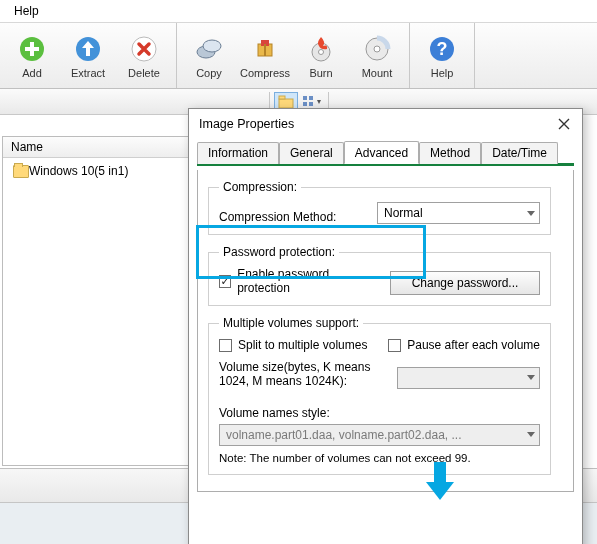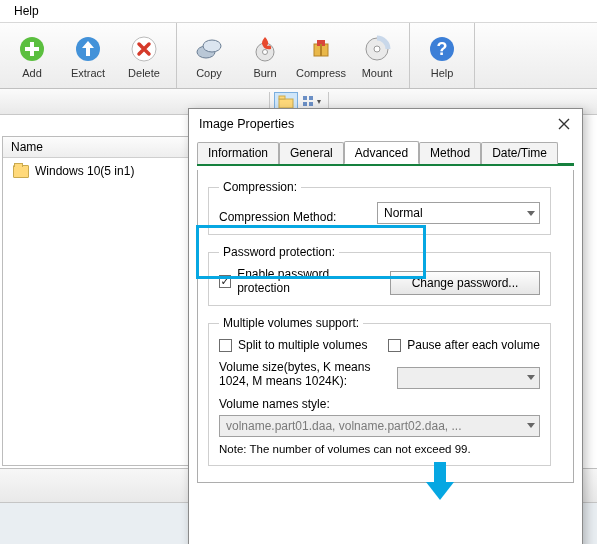--- a/index.html
+++ b/index.html
@@ -77,21 +77,21 @@
     border: 1px solid #bcbcbc;
     background: #fff;
   }
   .filepane .hdr {
     background: linear-gradient(#fcfcfc,#eee);
     border-bottom: 1px solid #cfcfcf;
     padding: 3px 8px;
     font-size: 12px;
   }
   .filepane .body { padding: 4px 6px; }
-  .fileitem { display:flex; align-items:center; gap:6px; padding:2px 4px; }
+  .fileitem { display:flex; align-items:center; gap:0; padding:2px 4px; }
   .folder-ic { width:16px; height:13px; background:#ffd97a; border:1px solid #c9a94e; border-radius:1px; position:relative; }
   .folder-ic::before { content:""; position:absolute; top:-3px; left:0; width:7px; height:3px; background:#ffd97a; border:1px solid #c9a94e; border-bottom:none; }
   .bottombar {
     position: absolute; left:0; bottom: 42px; right:0;
     height: 34px;
     border-top:1px solid #c0c0c0;
     background: linear-gradient(#f7f7f7,#e9e9e9);
   }
   .very-bottom {
     position:absolute; left:0; right:0; bottom:0; height:42px;
@@ -237,36 +237,36 @@
         <svg width="30" height="30">
             <ellipse cx="12" cy="18" rx="9" ry="6" fill="#b9c7d6" stroke="#6b7e94"></ellipse>
             <ellipse cx="18" cy="12" rx="9" ry="6" fill="#dbe5f0" stroke="#6b7e94"></ellipse>
           </svg>
       </div>
       <span class="lbl">Copy</span>
     </div>
     <div class="tool-btn">
       <div class="ic">
         <svg width="30" height="30">
+            <rect x="8" y="10" width="14" height="12" fill="#e9b84a" stroke="#b58327"></rect>
+            <rect x="11" y="6" width="8" height="6" fill="#d8463b"></rect>
+            <rect x="14" y="10" width="2" height="12" fill="#b58327"></rect>
+          </svg>
+      </div>
+      <span class="lbl">Compress</span>
+    </div>
+    <div class="tool-btn">
+      <div class="ic">
+        <svg width="30" height="30">
             <circle cx="15" cy="18" r="9" fill="#e6e6e6" stroke="#999"></circle>
             <circle cx="15" cy="18" r="2.5" fill="#fff" stroke="#999"></circle>
             <path d="M15 3 Q20 8 17 12 Q22 10 21 15 Q15 16 13 12 Q10 9 15 3" fill="#e74a2f"></path>
           </svg>
       </div>
       <span class="lbl">Burn</span>
-    </div>
-    <div class="tool-btn">
-      <div class="ic">
-        <svg width="30" height="30">
-            <rect x="8" y="10" width="14" height="12" fill="#e9b84a" stroke="#b58327"></rect>
-            <rect x="11" y="6" width="8" height="6" fill="#d8463b"></rect>
-            <rect x="14" y="10" width="2" height="12" fill="#b58327"></rect>
-          </svg>
-      </div>
-      <span class="lbl">Compress</span>
     </div>
     <div class="tool-btn">
       <div class="ic">
         <svg width="30" height="30">
             <circle cx="15" cy="15" r="11" fill="#eaeaea" stroke="#9a9a9a"></circle>
             <circle cx="15" cy="15" r="3" fill="#fff" stroke="#9a9a9a"></circle>
             <path d="M15 4 A11 11 0 0 1 26 15" fill="none" stroke="#c9d8ea" stroke-width="5"></path>
           </svg>
       </div>
       <span class="lbl">Mount</span>
@@ -366,21 +366,21 @@
       <div class="row" style="margin-bottom:8px; justify-content:space-between;">
         <label class="chk">
           <span class="box"></span>
           <span>Split to multiple volumes</span>
         </label>
         <label class="chk">
           <span class="box"></span>
           <span>Pause after each volume</span>
         </label>
       </div>
-      <div class="row" style="margin-bottom:8px">
+      <div class="row" style="margin-bottom:17px">
         <span style="width:170px; line-height:1.2">Volume size(bytes, K means 1024, M means 1024K):</span>
         <div class="combo disabled">
           <span></span>
           <div class="caret"></div>
         </div>
       </div>
       <div style="margin-bottom:4px">Volume names style:</div>
       <div class="select-ro disabled">
         <span>volname.part01.daa, volname.part02.daa, ...</span>
         <div class="caret"></div>

